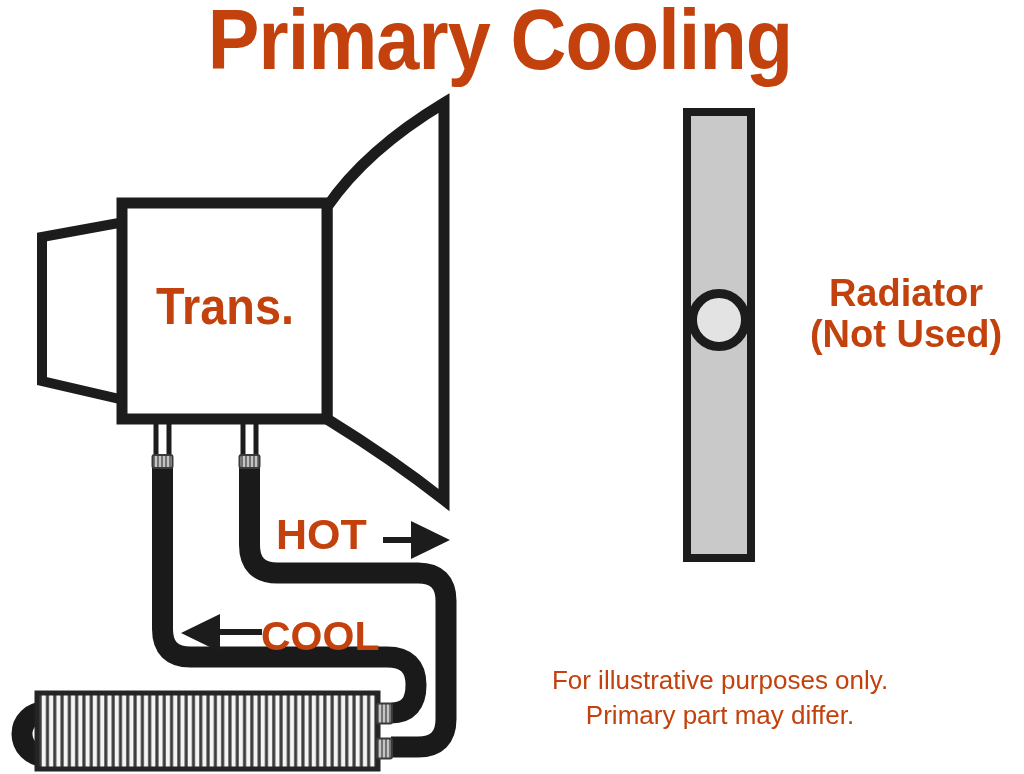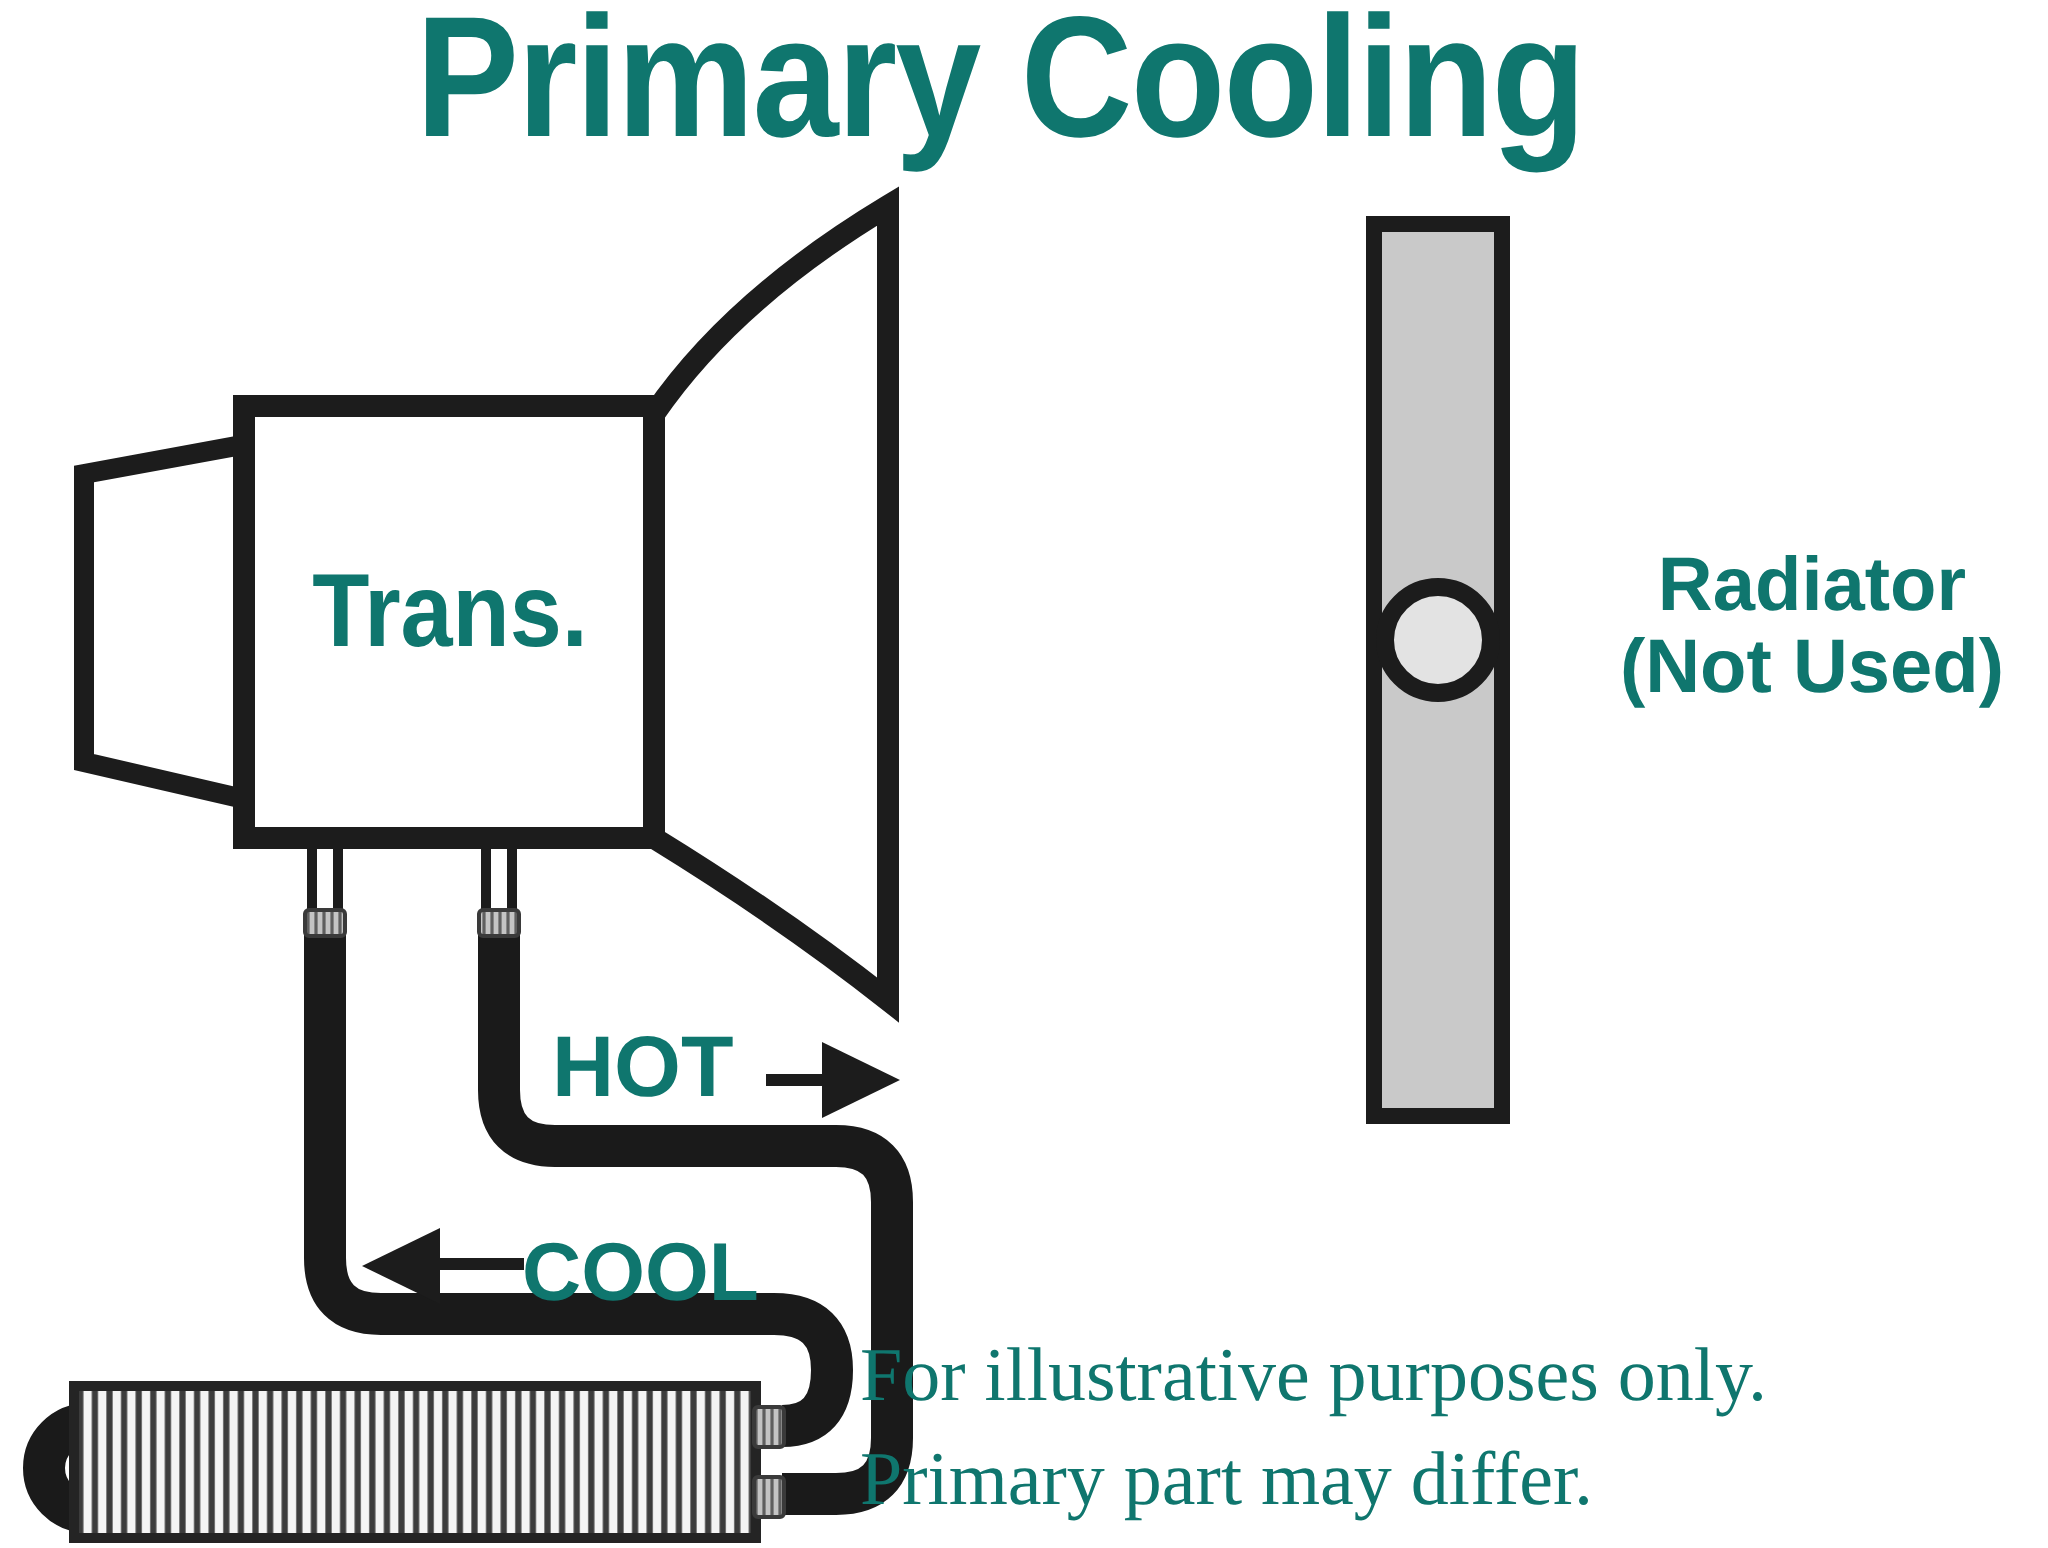--- a/index.html
+++ b/index.html
@@ -1,27 +1,27 @@
 <!DOCTYPE html>
 <html><head>
 <meta charset="utf-8">
 <style>
   html,body{margin:0;padding:0;background:#fff;}
   .stage{position:relative;width:1024px;height:774px;background:#ffffff;overflow:hidden;
-         font-family:"Liberation Sans",sans-serif;color:#0f766e;}
+         font-family:"Liberation Sans",sans-serif;color:#c2410c;}
   .stage svg{position:absolute;left:0;top:0;}
   .lbl{position:absolute;white-space:nowrap;line-height:1;}
   .title{left:-12px;top:-4px;width:1024px;text-align:center;font-size:86px;font-weight:bold;
          transform:scaleX(.9);transform-origin:50% 0;letter-spacing:-1px;}
   .trans{left:122px;top:280px;width:206px;text-align:center;font-size:52px;font-weight:bold;
          transform:scaleX(.9);transform-origin:50% 0;}
   .hot{left:276px;top:513px;font-size:43px;font-weight:bold;}
   .cool{left:261px;top:616px;font-size:41px;font-weight:bold;}
   .radlbl{left:781px;top:273px;width:250px;text-align:center;font-size:38px;font-weight:bold;line-height:1.08;}
-  .disc{left:430px;top:663px;width:580px;font-size:38px;font-weight:normal;line-height:1.36;font-family:Liberation Serif, serif;}
+  .disc{left:430px;top:663px;width:580px;text-align:center;font-size:26px;font-weight:normal;line-height:1.36;}
   
   .outline{fill:#ffffff;stroke:#1c1c1c;}
   .hose{fill:none;stroke:#1a1a1a;stroke-width:21;}
   .tube{stroke:#1c1c1c;stroke-width:5;}
   .arr{fill:#1c1c1c;stroke:none;}
   .nut{stroke:#3a3a3a;stroke-width:2;}
 </style>
 </head>
 <body>
 

